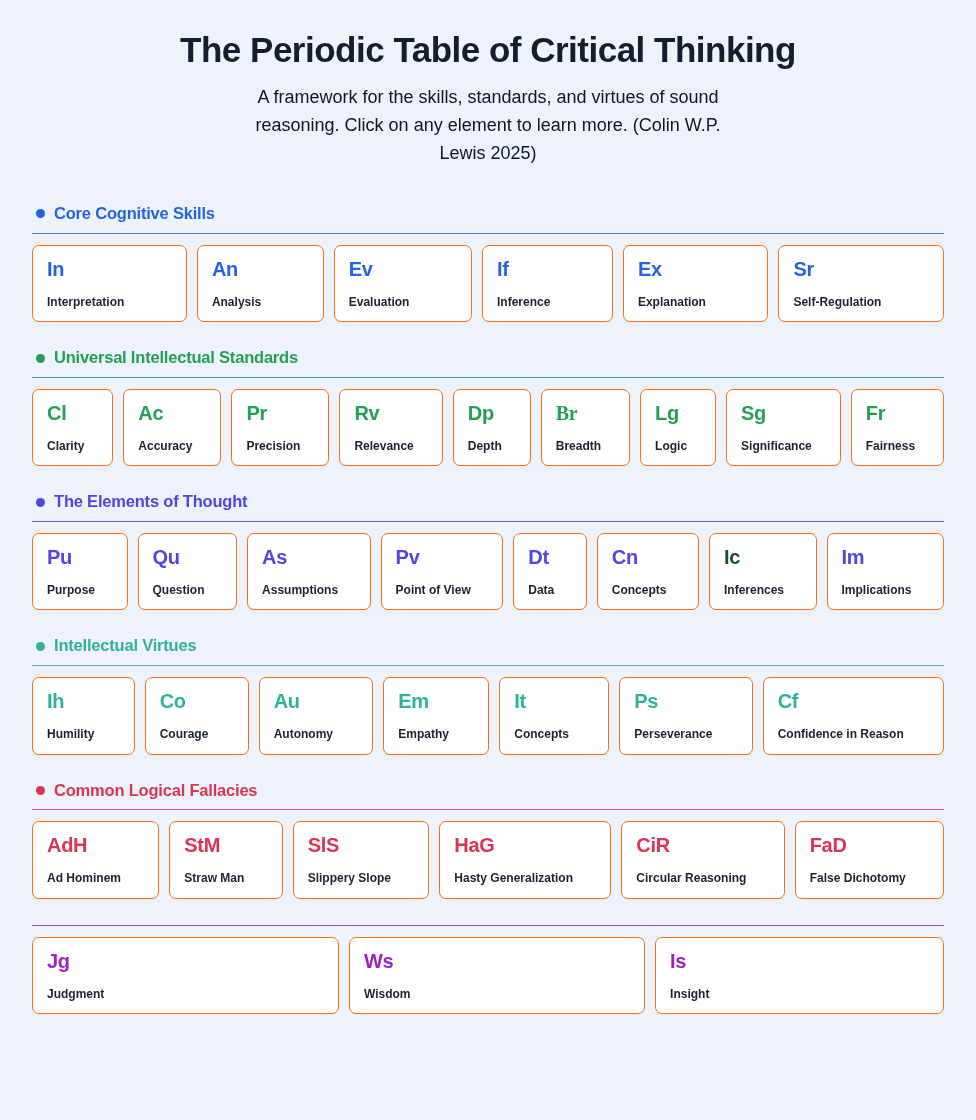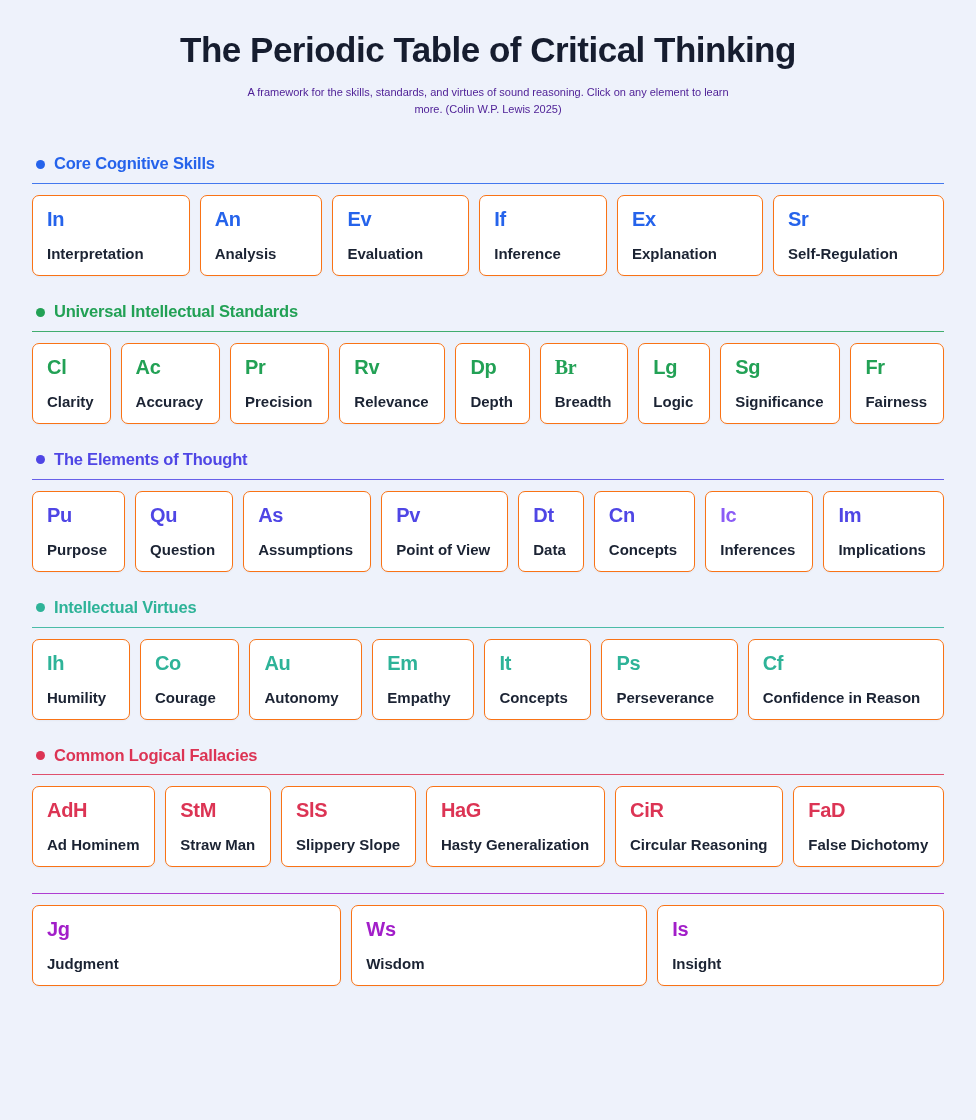--- a/index.html
+++ b/index.html
@@ -28,23 +28,23 @@
   }
   .title {
     font-size: 35px;
     font-weight: bold;
     letter-spacing: -0.5px;
     color: #161d2f;
     margin: 12px 0 0 0;
     line-height: 1.15;
   }
   .subtitle {
-    font-size: 11px;
+    font-size: 18px;
     line-height: 1.55;
-    color: #4c1d95;
+    color: #0f172a;
     margin: 14px auto 0 auto;
     max-width: 508px;
   }
 
   
   .section { margin-top: 26px; }
   .section:first-of-type { margin-top: 30px; }
 
   .section-head {
     display: flex;
@@ -92,21 +92,21 @@
     box-shadow: 0 1px 2px rgba(24, 39, 75, 0.04);
     cursor: pointer;
   }
   .card .sym {
     font-size: 20px;
     font-weight: bold;
     line-height: 1.05;
     letter-spacing: -0.3px;
   }
   .card .nm {
-    font-size: 15px;
+    font-size: 12px;
     font-weight: bold;
     color: #1b2333;
     margin-top: 15px;
     line-height: 1.2;
     white-space: nowrap;
   }
 </style>
 </head>
 <body>
 
@@ -221,21 +221,21 @@
           </div>
           <div class="card">
             <div class="sym" style="color: rgb(79, 70, 229);">Dt</div>
             <div class="nm">Data</div>
           </div>
           <div class="card">
             <div class="sym" style="color: rgb(79, 70, 229);">Cn</div>
             <div class="nm">Concepts</div>
           </div>
           <div class="card">
-            <div class="sym" style="color: #8b5cf6;">Ic</div>
+            <div class="sym" style="color: #14532d;">Ic</div>
             <div class="nm">Inferences</div>
           </div>
           <div class="card">
             <div class="sym" style="color: rgb(79, 70, 229);">Im</div>
             <div class="nm">Implications</div>
           </div>
         </div>
       </div>
       <div class="section">
         <div class="section-head">

